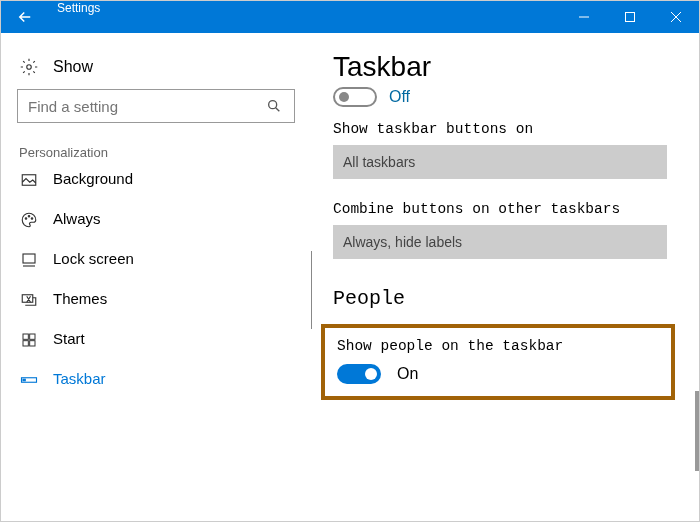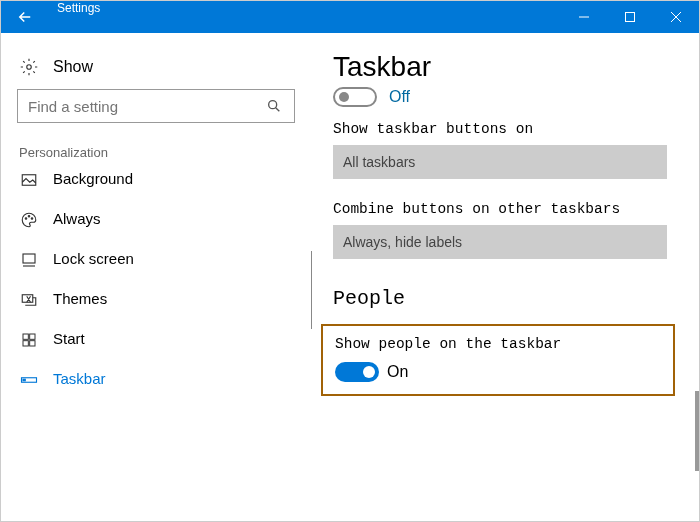--- a/index.html
+++ b/index.html
@@ -21,22 +21,22 @@
     .main { flex: 1; padding: 0 32px 0 22px; position: relative; overflow: hidden; }
     .page-title { font-size: 28px; font-weight: 400; margin-bottom: 4px; }
     .off-toggle-row { display: flex; align-items: center; gap: 12px; margin-bottom: 14px; color: #0369a1; }
     .off-pill { width: 44px; height: 20px; border: 2px solid #888; border-radius: 10px; position: relative; }
     .off-pill .knob { width: 10px; height: 10px; border-radius: 50%; background: #888; position: absolute; left: 4px; top: 3px; }
     .setting-label { font-size: 14.5px; margin-bottom: 8px; font-family: Liberation Mono, monospace; }
     .setting-block { margin-bottom: 22px; }
     .dropdown { background: #ccc; height: 34px; padding: 9px 10px; display: flex; align-items: center; color: #444; font-size: 14px; }
     .vline { position: absolute; left: 0; top: 200px; height: 78px; border-left: 1px solid #888; }
     .section-heading { font-size: 20px; font-weight: 400; margin-bottom: 14px; margin-top: 28px; font-family: Liberation Mono, monospace; }
-    .highlight-box { border: 2px solid #a16207; padding: 10px 12px 12px 12px; margin-bottom: 24px; margin-left: -12px; margin-right: -8px; }
-    .toggle-on-row { display: flex; align-items: center; gap: 8px; margin-top: 10px; }
+    .highlight-box { border: 4px solid #a16207; padding: 10px 12px 12px 12px; margin-bottom: 24px; margin-left: -12px; margin-right: -8px; }
+    .toggle-on-row { display: flex; align-items: center; gap: 16px; margin-top: 10px; }
     .on-pill { width: 44px; height: 20px; background: #0078d7; border-radius: 10px; position: relative; }
     .on-pill .knob { width: 12px; height: 12px; border-radius: 50%; background: #fff; position: absolute; right: 4px; top: 4px; }
     .link { color: #0066cc; font-size: 14.5px; margin-top: 10px; cursor: pointer; }
     .scrollbar-track { position: absolute; right: 0; top: 340px; width: 4px; height: 80px; background: #999; }
   </style>
 </head>
 <body>
 
 <div class="titlebar">
   <div class="back">

